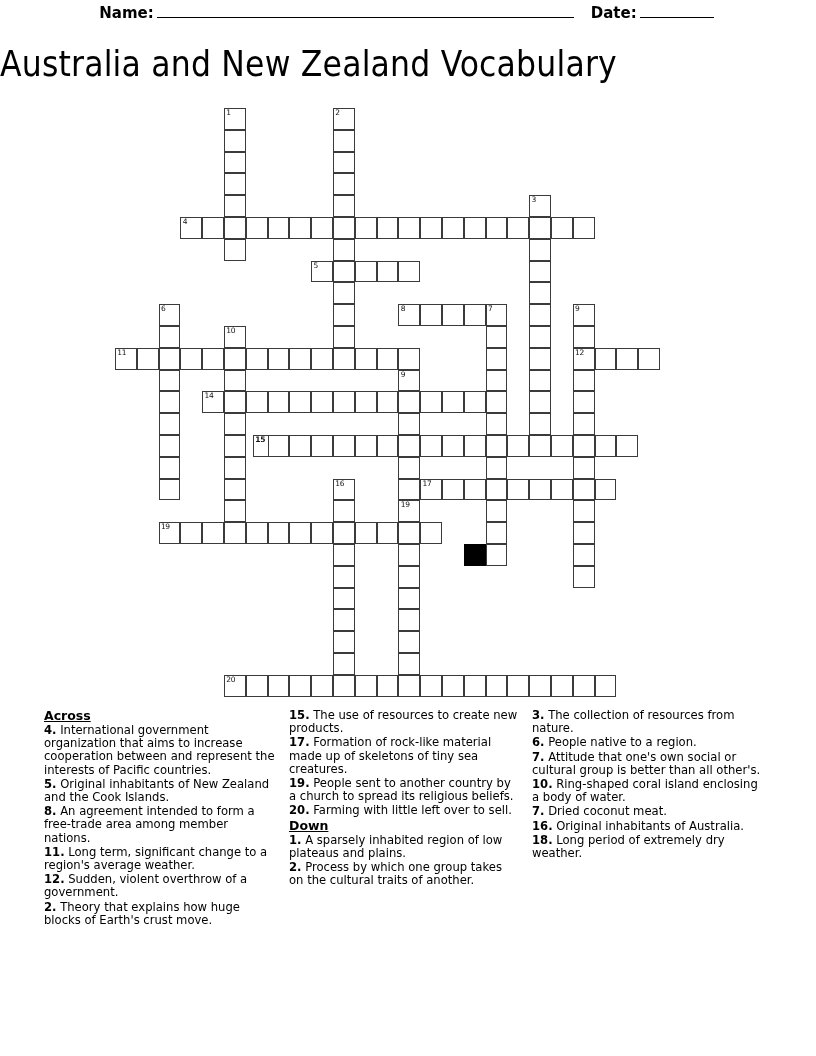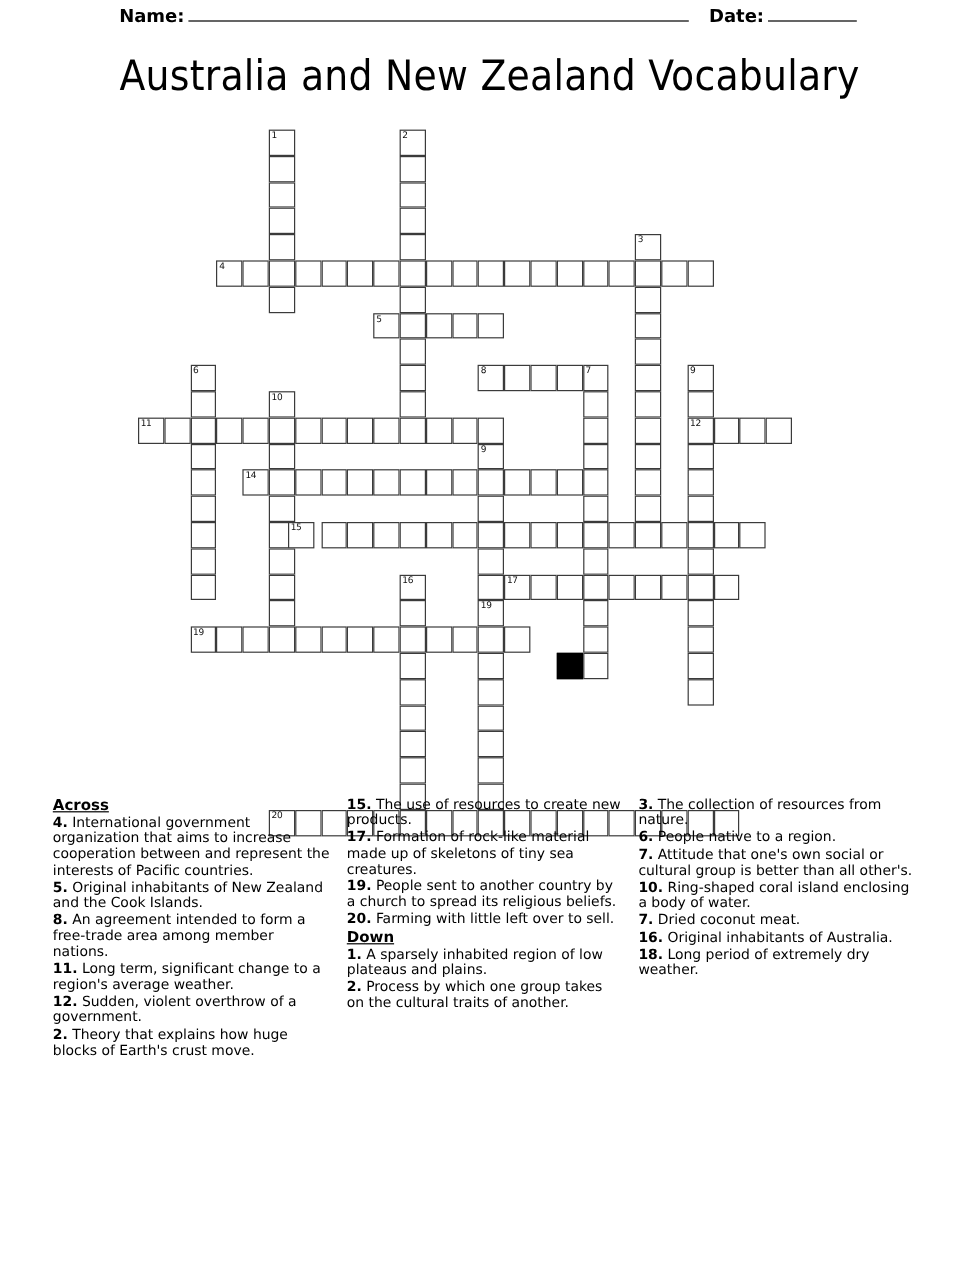--- a/index.html
+++ b/index.html
@@ -24,21 +24,21 @@
     display:inline-block;border-bottom:1.4px solid #000;
     height:13px;margin:0 3px;
   }
   .nl-rule.name{width:417px;}
   .nl-rule.date{width:74px;}
   .nl-gap{display:inline-block;width:14px;}
 
   
   .title{
     position:absolute;left:0;top:44px;width:816px;
-    text-align:center;
+    text-align:left;
     font-size:35px;
     font-weight:400;
     letter-spacing:0.2px;
     font-family:"DejaVu Sans Condensed","DejaVu Sans","Liberation Sans",sans-serif;
   }
 
   
   #grid{
     position:absolute;
     left:115px;top:108px;
@@ -55,21 +55,21 @@
   .cnum{
     position:absolute;left:1.3px;top:0px;
     font-size:7.5px;line-height:8.5px;
     font-family:"DejaVu Sans","Liberation Sans",sans-serif;
     color:#111;
     letter-spacing:-0.3px;
   }
 
   
   #clues{
-    position:absolute;left:44px;top:664px;
+    position:absolute;left:44px;top:709px;
     width:730px;
     display:flex;
     gap:0px;
   }
   .cluecol{
     width:243px;
     box-sizing:border-box;
     padding-right:10px;
   }
   .cluecol:nth-child(2){padding-left:2px;}
@@ -232,21 +232,21 @@
       <div class="cell" style="left: 414.2px; top: 283.4px;"></div>
       <div class="cell" style="left: 457.8px; top: 283.4px;"></div>
       <div class="cell" style="left: 43.6px; top: 305.2px;"></div>
       <div class="cell" style="left: 109px; top: 305.2px;"></div>
       <div class="cell" style="left: 283.4px; top: 305.2px;"></div>
       <div class="cell" style="left: 370.6px; top: 305.2px;"></div>
       <div class="cell" style="left: 414.2px; top: 305.2px;"></div>
       <div class="cell" style="left: 457.8px; top: 305.2px;"></div>
       <div class="cell" style="left: 43.6px; top: 327px;"></div>
       <div class="cell" style="left: 109px; top: 327px;"></div>
-      <div class="cell" style="left: 125px; top: 327px;">
+      <div class="cell" style="left: 138px; top: 327px; font-weight: bold;">
         <span class="cnum">15</span>
       </div>
       <div class="cell" style="left: 152.6px; top: 327px;"></div>
       <div class="cell" style="left: 174.4px; top: 327px;"></div>
       <div class="cell" style="left: 196.2px; top: 327px;"></div>
       <div class="cell" style="left: 218px; top: 327px;"></div>
       <div class="cell" style="left: 239.8px; top: 327px;"></div>
       <div class="cell" style="left: 261.6px; top: 327px;"></div>
       <div class="cell" style="left: 283.4px; top: 327px;"></div>
       <div class="cell" style="left: 305.2px; top: 327px;"></div>

